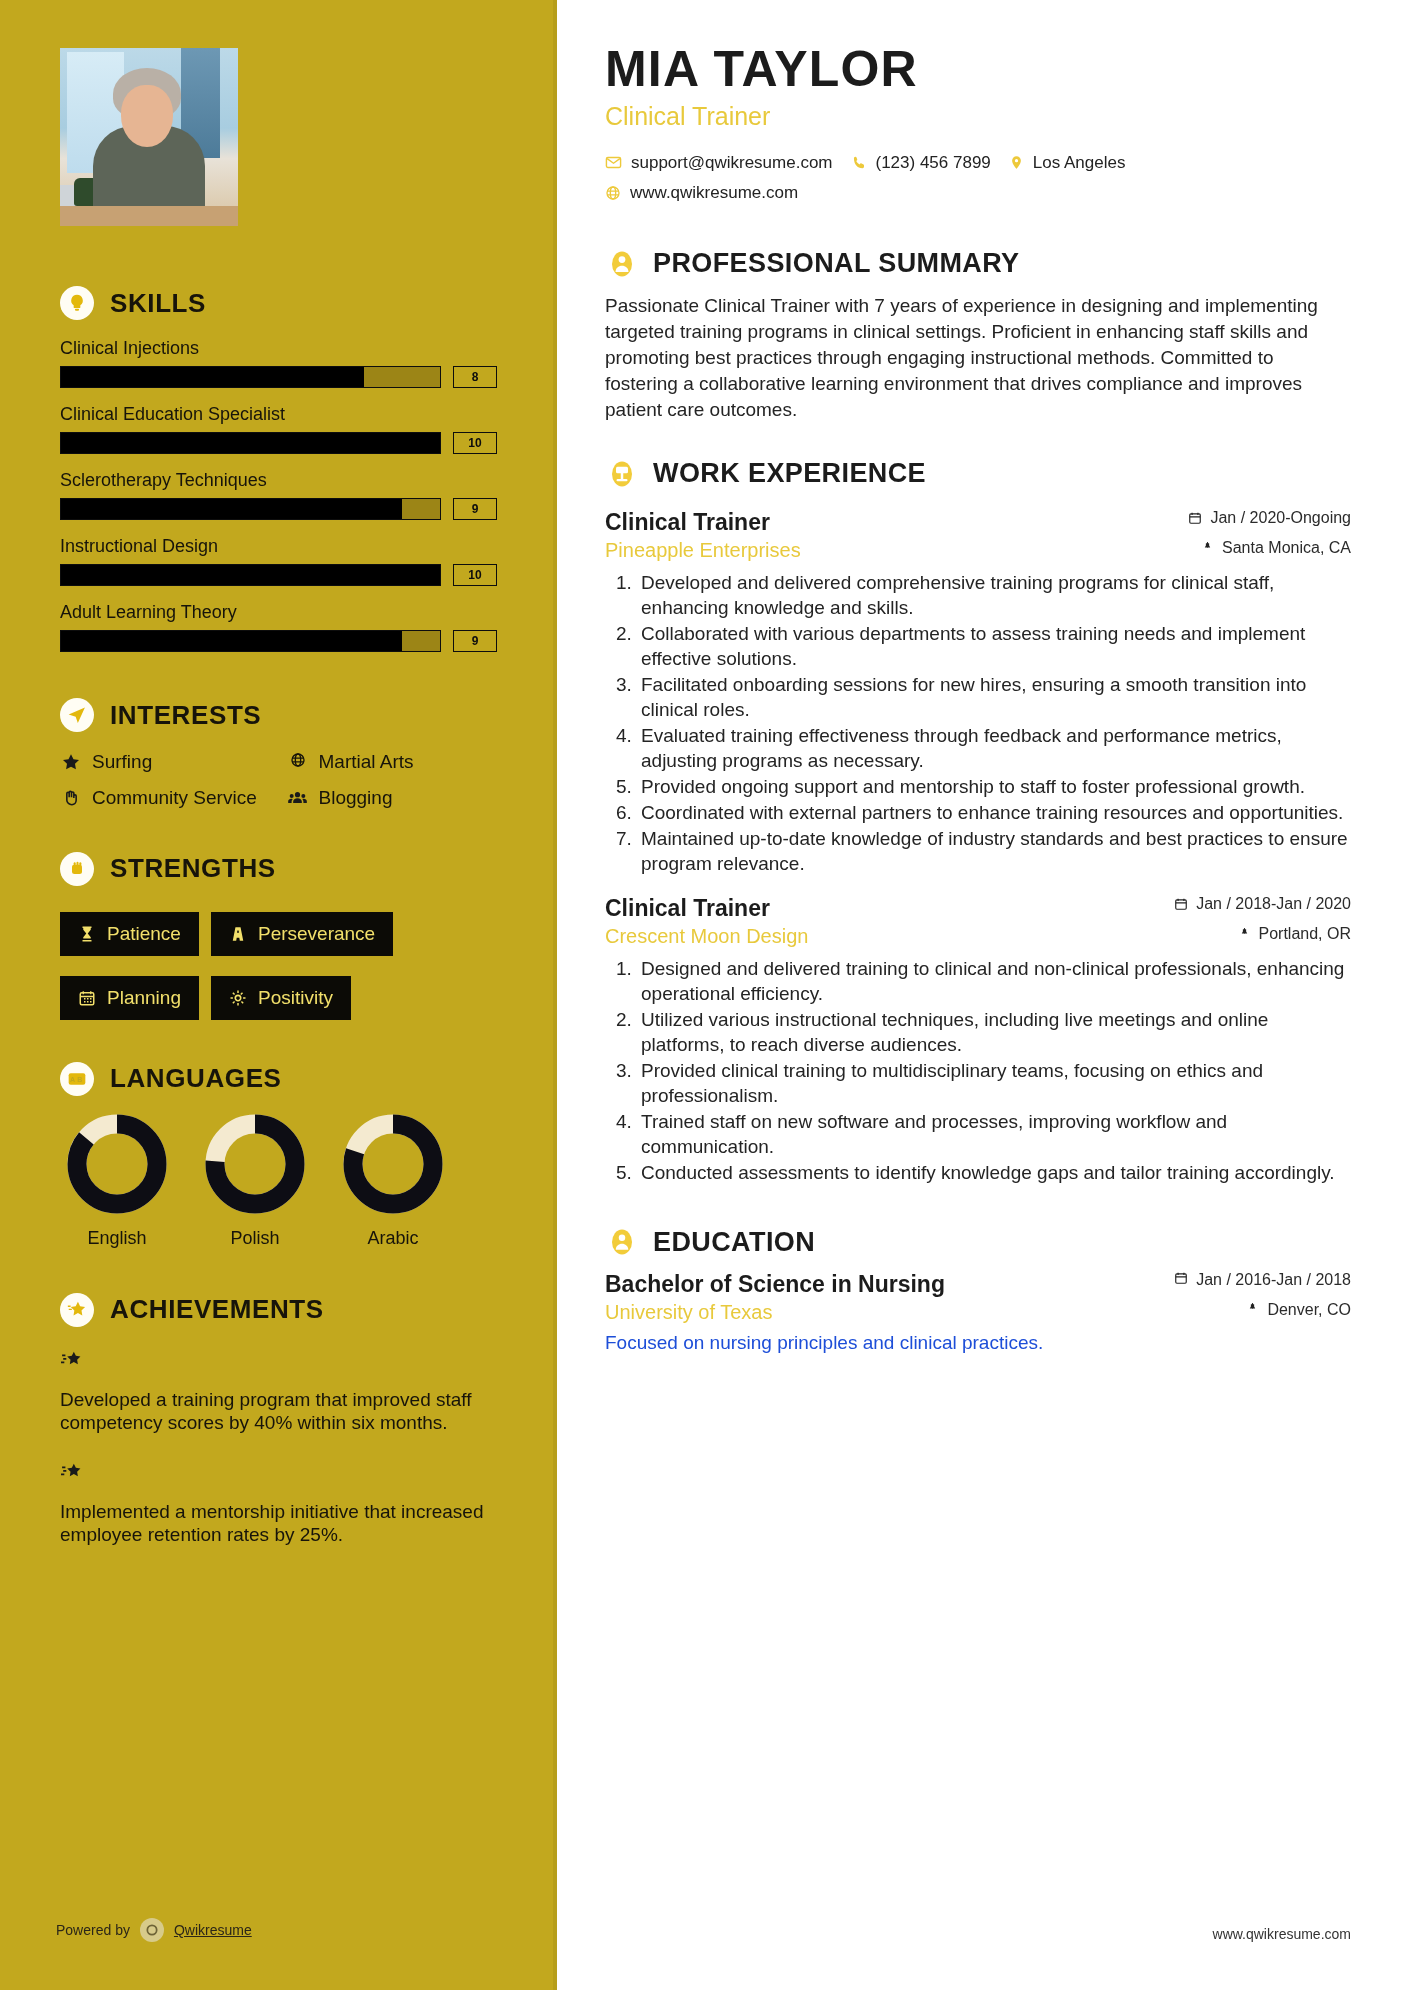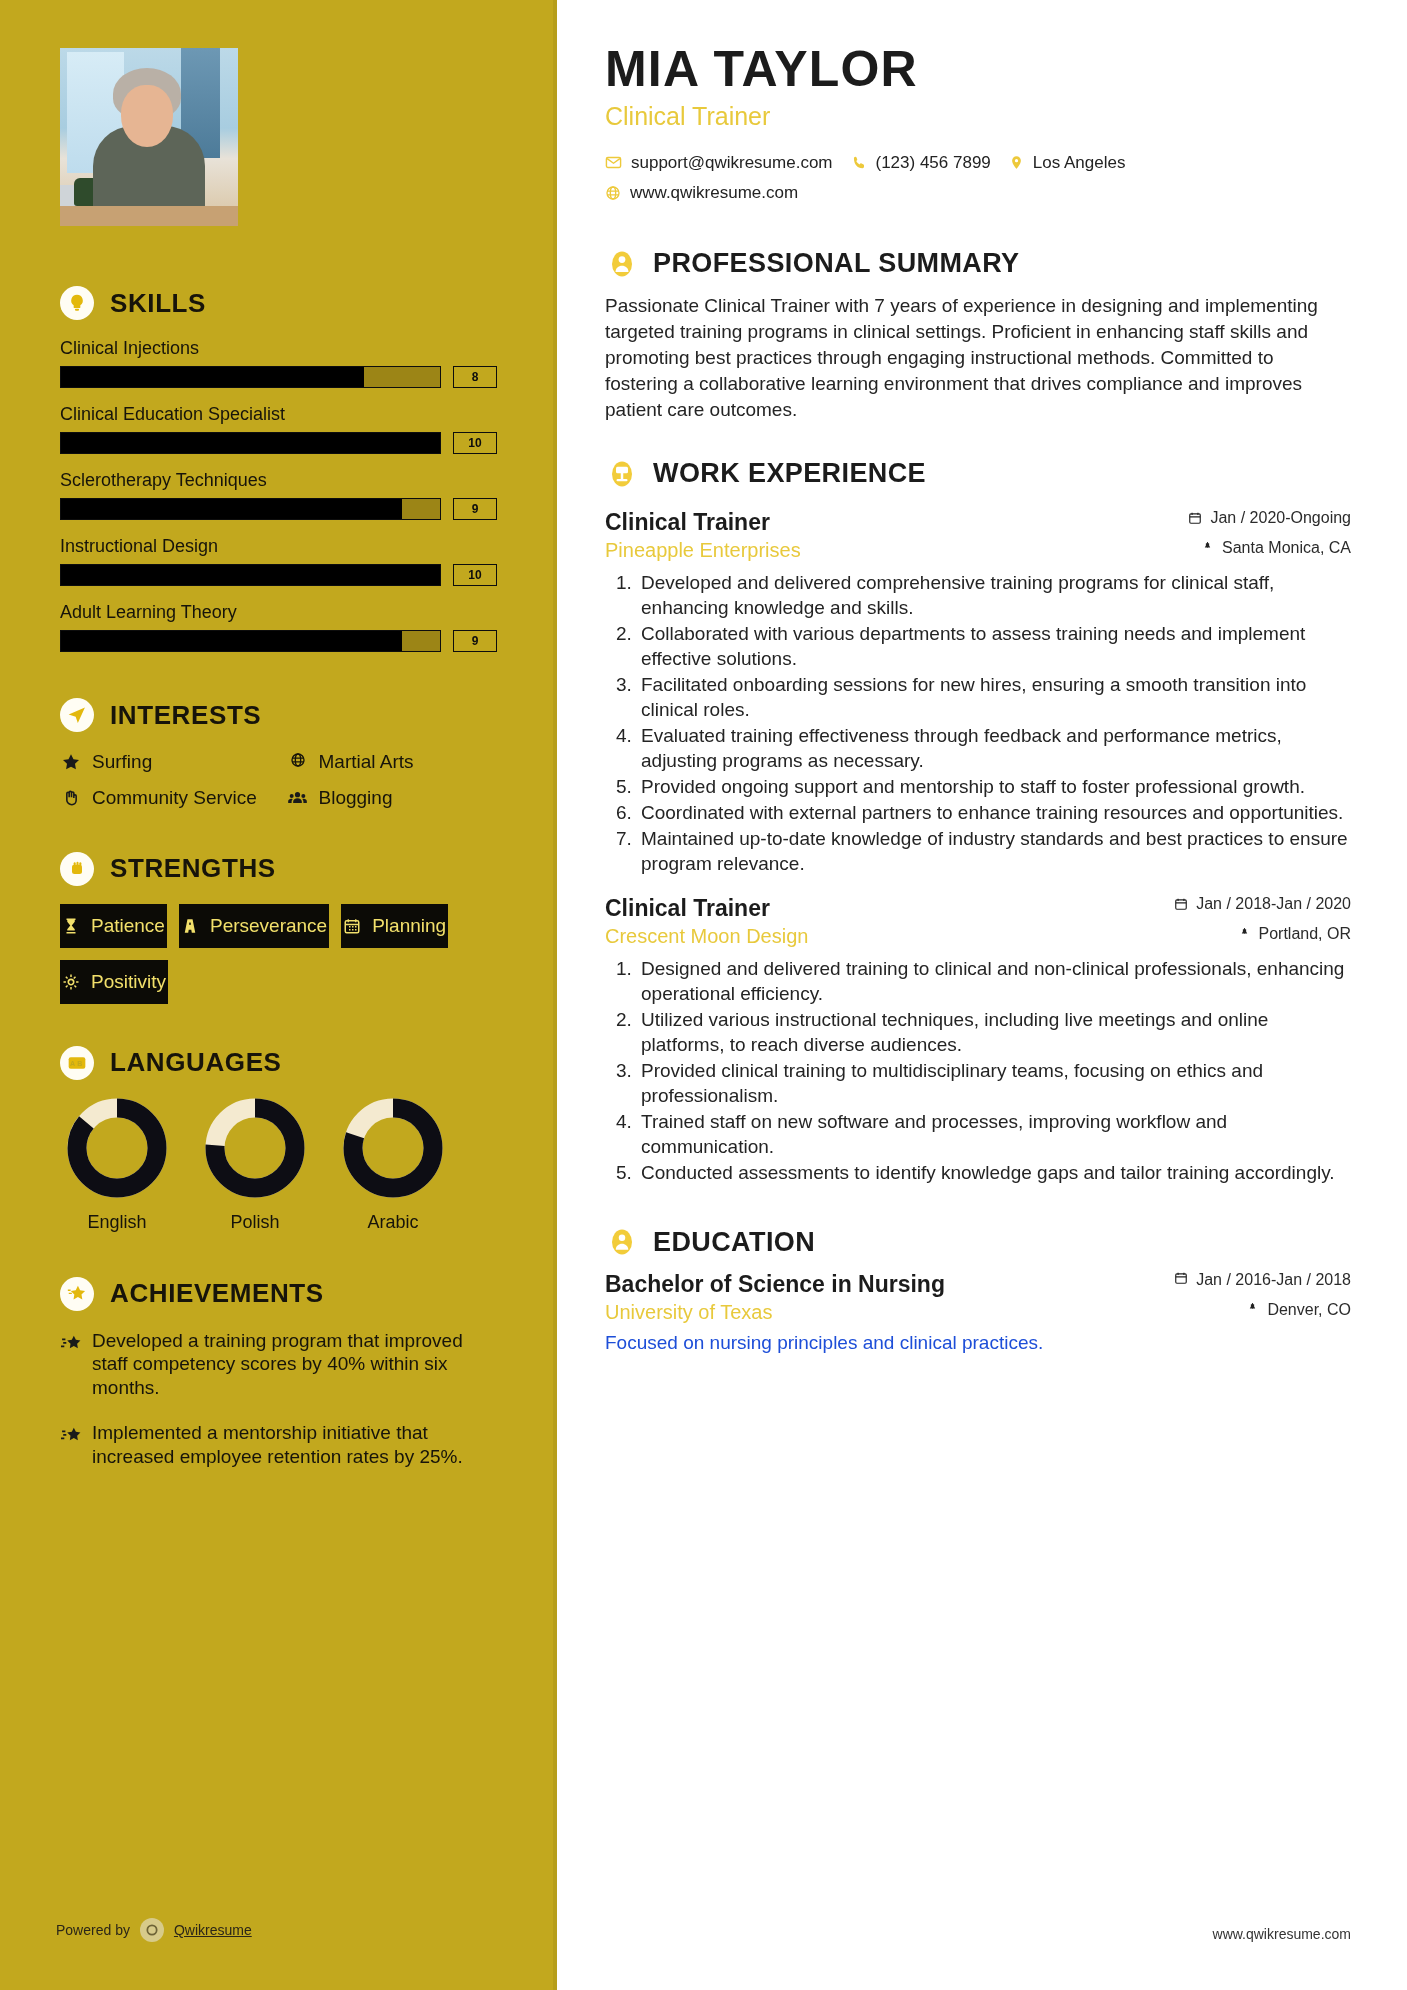--- a/index.html
+++ b/index.html
@@ -111,32 +111,32 @@
   .interests { margin-bottom: 42px; }
   .int-grid { display:grid; grid-template-columns: 1fr 1fr; gap: 12px 16px; }
   .int-item { display:flex; align-items:flex-start; gap:10px; font-size:19px; color:#17140a; line-height:1.25; }
   .int-item .gl { flex:0 0 22px; display:flex; justify-content:center; padding-top:2px; }
 
   
   .strengths { margin-bottom: 42px; }
   .str-grid { display:flex; flex-wrap:wrap; gap:12px; }
   .str-chip {
     background:#0c0b06; color:#f2e06b;
-    padding:11px 2px; font-size:19px;
-    display:flex; align-items:center; gap:11px;
+    padding:11px 18px; font-size:19px;
+    display:flex; align-items:center; gap:11px;margin-top:8px;
   }
 
   
   .languages { margin-bottom: 44px; }
   .lang-grid { display:flex; gap: 24px; margin-top: 12px; }
   .lang-item { width:114px; text-align:center; }
   .lang-label { margin-top:10px; font-size:18px; color:#17140a; }
 
   
-  .ach-item { display:flex; gap:4px; margin-bottom:22px; }
+  .ach-item { display:flex; gap:14px; margin-bottom:22px;flex-direction:column; }
   .ach-ico { flex:0 0 28px; padding-top:3px; }
   .ach-text { font-size:19px; line-height:1.24; color:#17140a; }
 
   .powered {
     position:absolute; left:56px; bottom:48px;
     display:flex; align-items:center; gap:10px;
     font-size:14px; color:#2b2618;
   }
   .powered .logo {
     width:24px; height:24px; border-radius:50%;

